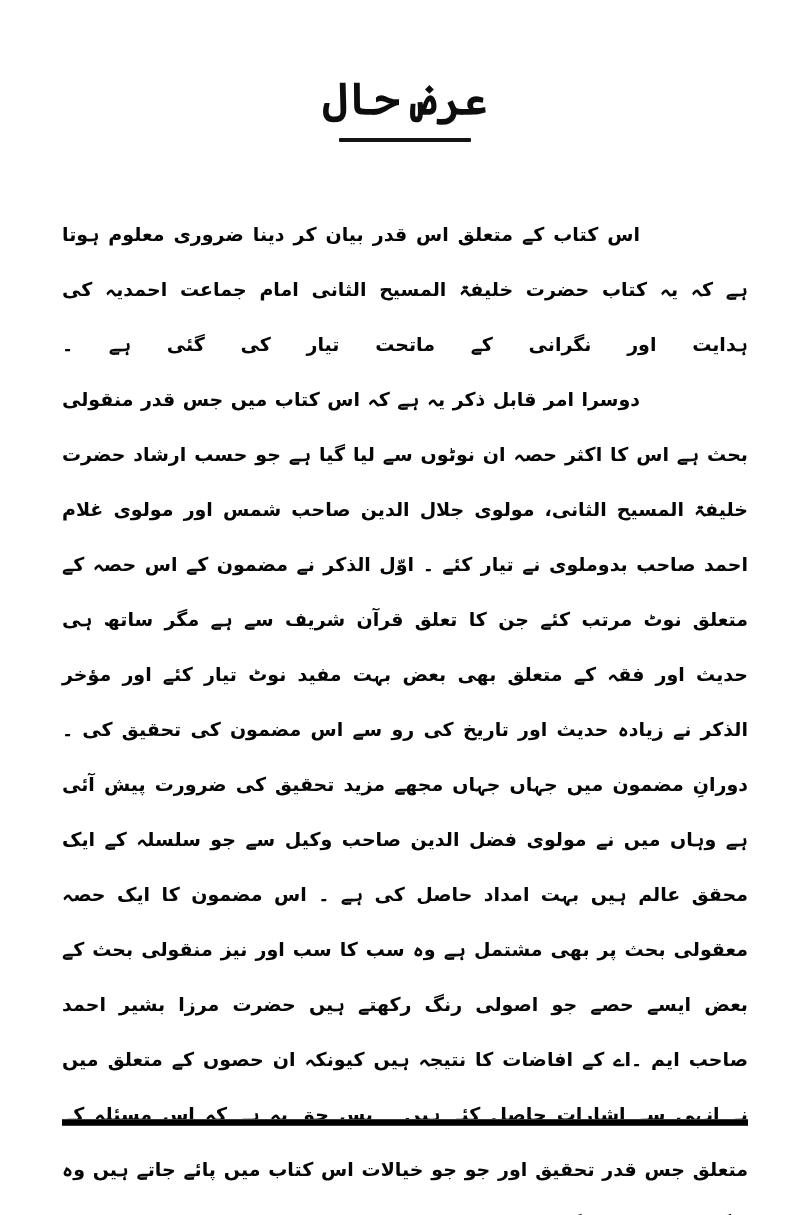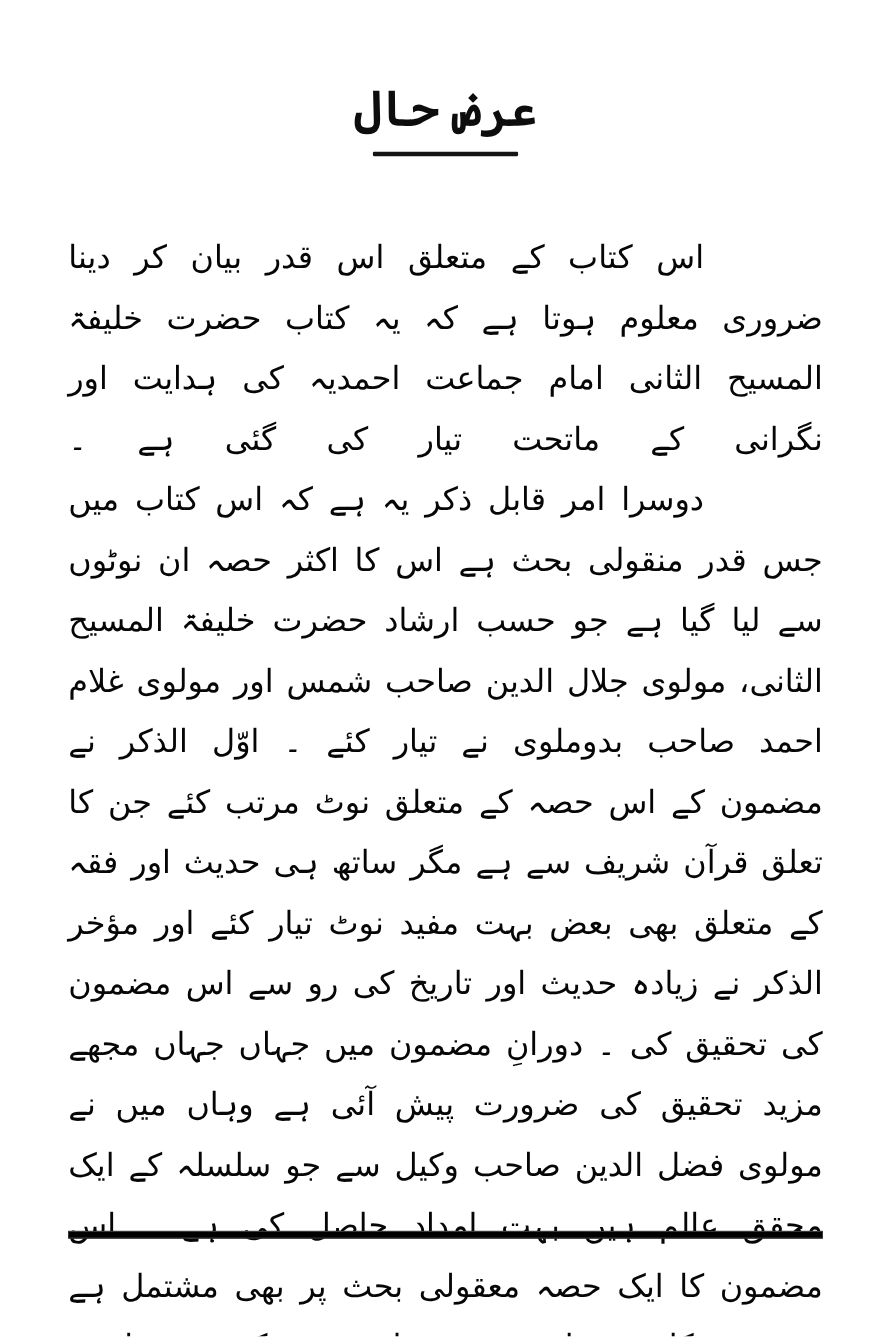--- a/index.html
+++ b/index.html
@@ -24,21 +24,21 @@
   
   .title-block {
     position: absolute;
     top: 72px;
     left: 0;
     right: 0;
     text-align: center;
   }
 
   .page-title {
-    font-family: Liberation Sans, sans-serif;
+    font-family: Liberation Serif, serif;
     font-size: 44px;
     line-height: 1.25;
     font-weight: 700;
     letter-spacing: 0px;
     color: #0d0d0d;
     margin: 0;
     direction: rtl;
     unicode-bidi: isolate;
   }
 
@@ -56,30 +56,30 @@
     top: 207px;
     right: 62px;
     left: 62px;
     direction: rtl;
     text-align: justify;
     text-align-last: justify;
   }
 
   .para {
     margin: 0;
-    font-size: 29px;
+    font-size: 19px;
     line-height: 55px;
     direction: rtl;
     unicode-bidi: isolate;
     text-align: justify;
     text-align-last: justify;
     word-spacing: 0.04em;
     color: #060606;
     font-family: "DejaVu Sans", "Liberation Sans", sans-serif;
-    font-weight: 400;
+    font-weight: 700;
   }
 
   .para + .para {
     margin-top: 0px;
   }
 
   .para.indent {
     text-indent: 108px;
   }
 

